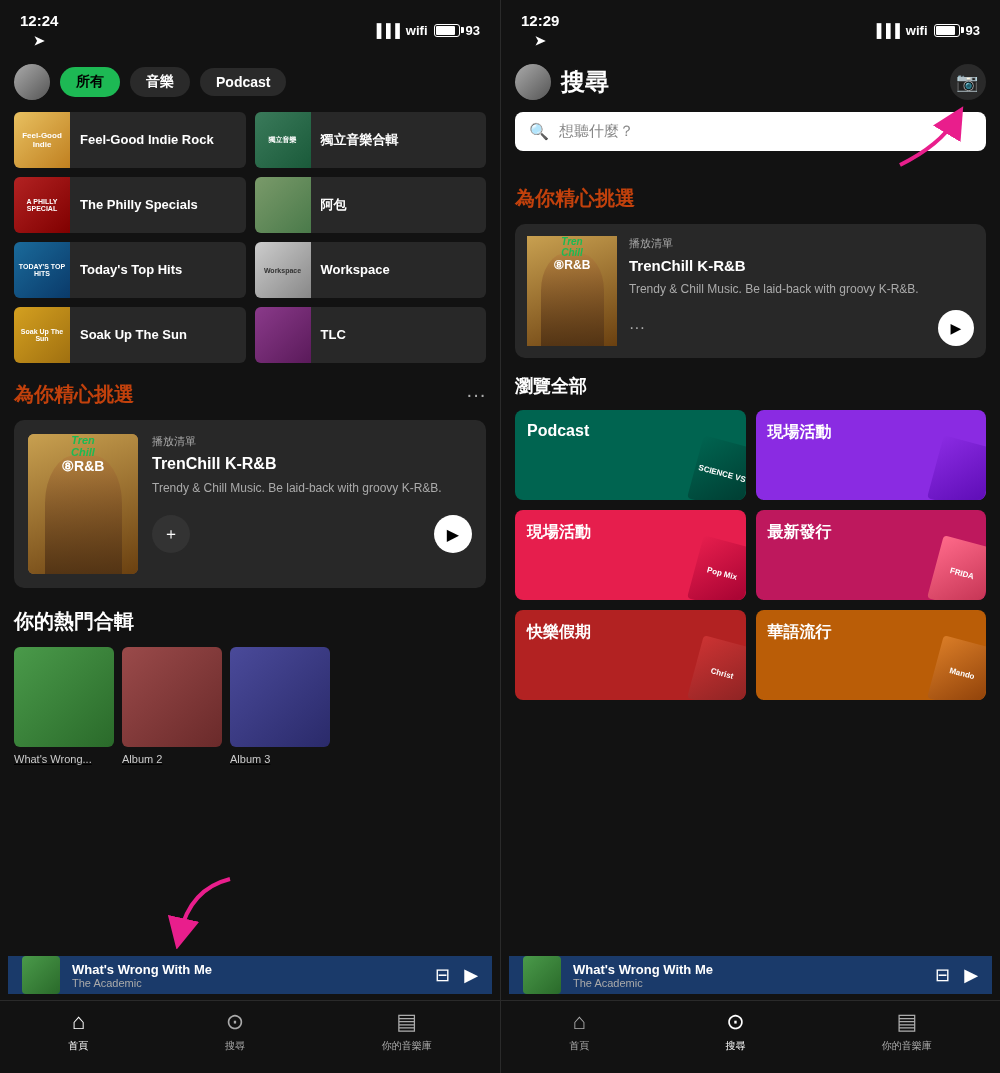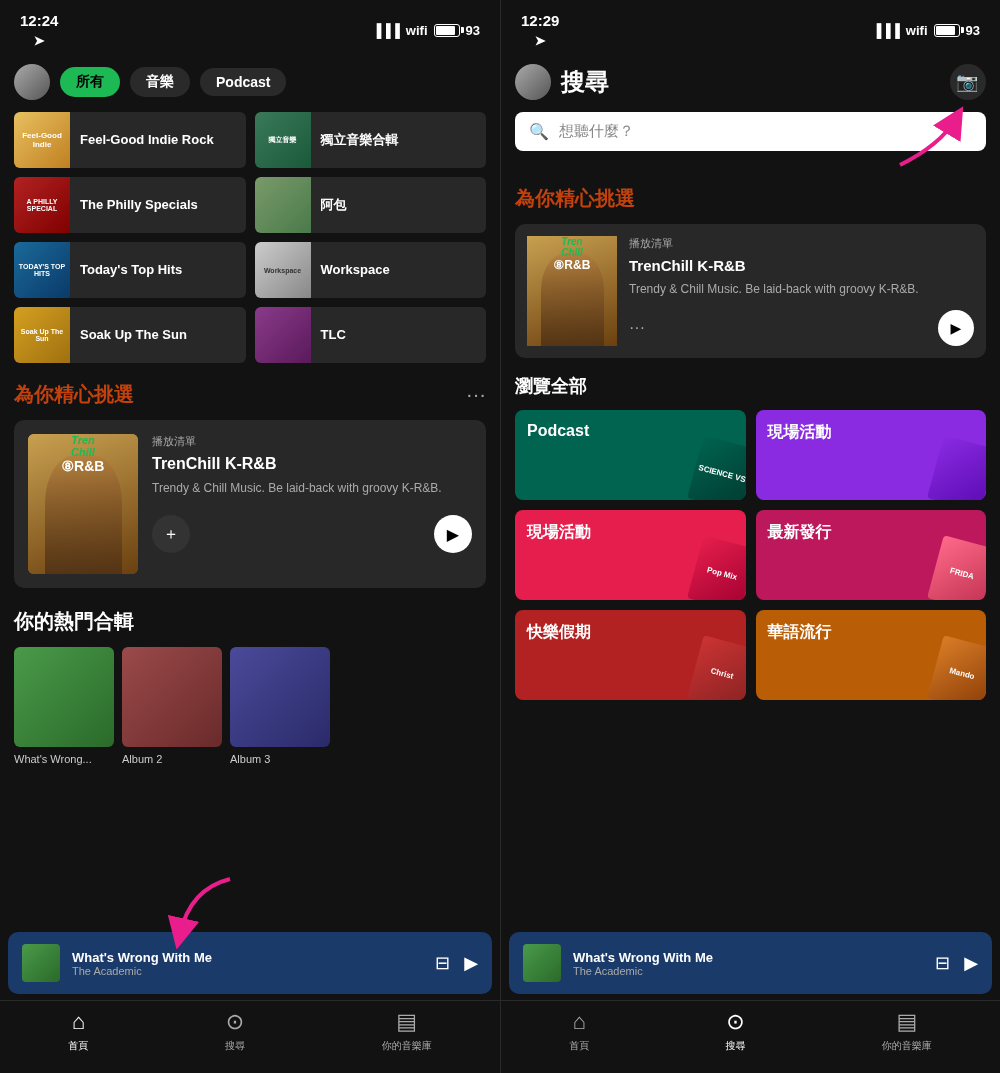--- a/index.html
+++ b/index.html
@@ -164,35 +164,35 @@
     .btn-play { background: #fff; color: #000; }
 
     
     .hot-albums-title {
       font-size: 20px; font-weight: 700; color: #fff; margin: 20px 0 12px;
     }
     .album-scroll {
       display: flex; gap: 12px; overflow-x: auto; padding-bottom: 4px;
     }
     .album-scroll::-webkit-scrollbar { display: none; }
-    .album-item { flex-shrink: 0; width: 96px; cursor: pointer; }
+    .album-item { flex-shrink: 0; width: 96px; cursor: pointer; text-decoration: underline; }
     .album-cover {
       width: 100px; height: 100px; border-radius: 6px; margin-bottom: 6px;
       background: linear-gradient(135deg, #4a9a4a, #2a6a2a);
     }
     .album-name { font-size: 11px; color: #ccc; }
 
     
     .now-playing-bar {
       background: #1a3a6a;
-      padding: 12px 14px;
+      padding: 0 14px;
       display: flex;
       align-items: center;
       gap: 12px;
-      border-radius: 10px;
+      border-radius: 0;
       margin: 6px 8px;
       cursor: pointer;
     }
     .np-thumb {
       width: 38px; height: 38px; border-radius: 4px; flex-shrink: 0;
       background: linear-gradient(135deg, #4a9a4a, #2a6a2a);
     }
     .np-info { flex: 1; }
     .np-title { font-size: 13px; font-weight: 600; color: #fff; }
     .np-artist { font-size: 11px; color: #aaa; }

